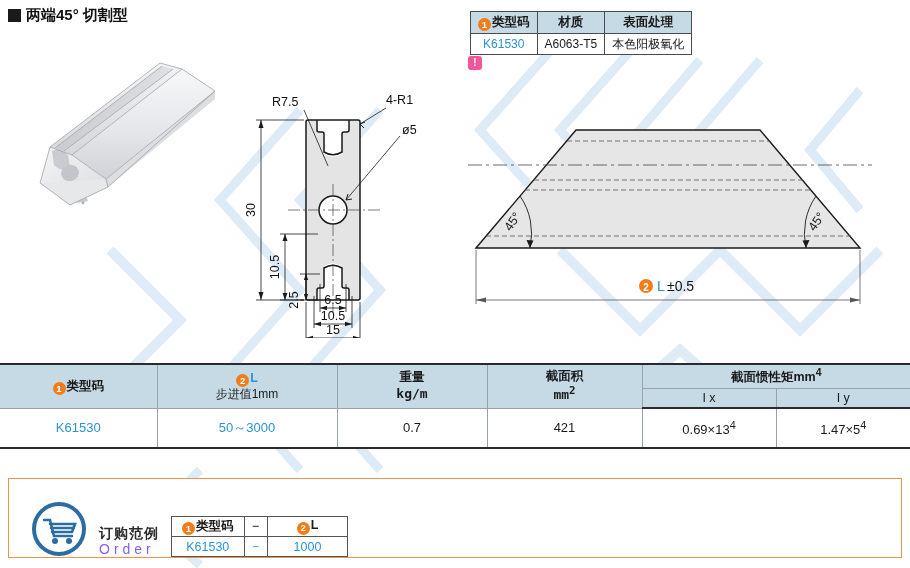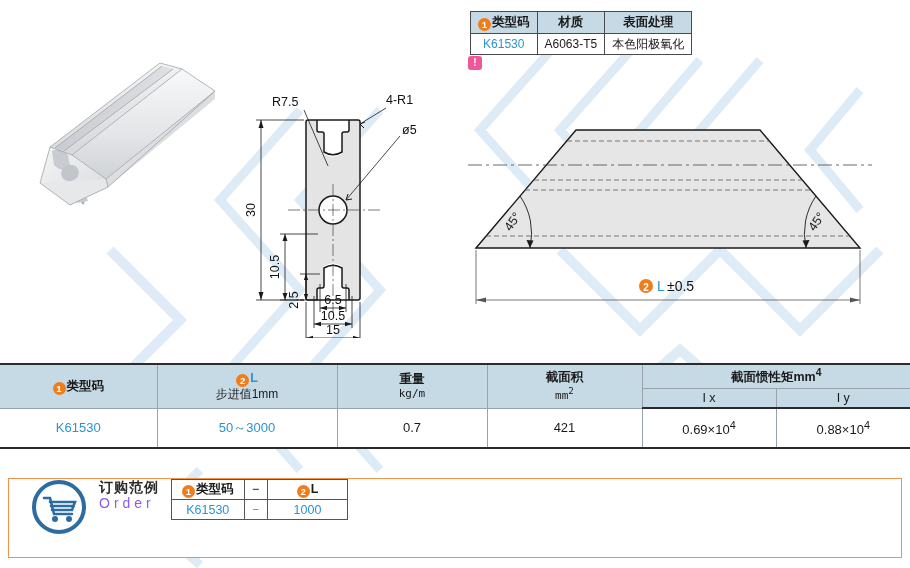--- a/index.html
+++ b/index.html
@@ -109,29 +109,29 @@
   table.spec tr.hdr2 td {
     background:#c6dae6; font-weight:normal;
     border-bottom:2px solid #2b2b2b;
   }
   table.spec tr.vals td {
     border-bottom:2px solid #2b2b2b;
     height:40px; font-size:13px;
   }
   table.spec td:first-child { border-left:none; }
   table.spec td:last-child { border-right:none;margin-left:7px; }
-  .sub { font-size:11px; font-weight:normal; font-family:"DejaVu Sans Mono","Liberation Mono",monospace; }
+  .sub { font-size:13px; font-weight:bold; font-family:"DejaVu Sans Mono","Liberation Mono",monospace; }
   .hdr-main { line-height:1.25; }
 
   
   .order-box {
     position:absolute; left:8px; top:478px; width:894px; height:80px;
     border:1.5px solid #f0924c; background:#fff; z-index:5;
   }
-  .order-inner { display:flex; align-items:flex-start; height:100%; padding-left:22px; gap:12px; }
+  .order-inner { display:flex; align-items:flex-end; height:100%; padding-left:22px; gap:12px; }
   .order-label { line-height:1.15; }
   .order-cn { font-size:14px; font-weight:bold; color:#2b2b2b; letter-spacing:1px; }
   .order-en { font-size:14px; color:#8b5cf6; letter-spacing:4px; font-family:"Liberation Sans",sans-serif; }
   table.order {
     border-collapse:collapse; font-size:12.5px; background:#fff;
   }
   table.order td {
     border:1px solid #555; padding:1px 10px; text-align:center; height:20px;
     white-space:nowrap;
   }
@@ -158,20 +158,24 @@
       <path d="M860 90 L810 150 L860 210"></path>
       <path d="M200 470 L150 520 L200 565"></path>
     </g>
     <g fill="none" stroke="#dceaf6" stroke-width="10" opacity="0.9">
       <path d="M560 250 L640 330 L720 250 L800 330 L880 250"></path>
       <path d="M600 420 L680 350 L760 420"></path>
       <path d="M110 250 L180 320 L110 390"></path>
     </g>
   </svg>
 
+  <div class="title-row">
+    <span class="title-square"></span>
+    <span class="title-text">两端45°  切割型</span>
+  </div>
 
   <svg class="photo" viewBox="0 0 215 185">
     <defs>
       <linearGradient id="topface" x1="0" y1="0" x2="0" y2="1">
         <linearGradient></linearGradient>
       </linearGradient>
       <linearGradient id="gTop" x1="0" y1="0" x2="0.3" y2="1">
         <stop offset="0" stop-color="#fdfdfd"></stop>
         <stop offset="0.5" stop-color="#e9eaec"></stop>
         <stop offset="1" stop-color="#d3d5d8"></stop>
@@ -435,22 +439,22 @@
       </tr>
       <tr class="hdr2">
         <td style="width:134px">I x</td>
         <td>I y</td>
       </tr>
       <tr class="vals">
         <td class="code-blue">K61530</td>
         <td class="code-blue">50～3000</td>
         <td>0.7</td>
         <td>421</td>
-        <td><span>0.69×10</span><sup>4</sup></td>
-        <td><span>0.88×10</span><sup>4</sup></td>
+        <td><span>0.69×13</span><sup>4</sup></td>
+        <td><span>1.47×5</span><sup>4</sup></td>
       </tr>
     </tbody>
       </table>
   </div>
 
   <div class="order-box">
     <div class="order-inner">
       <svg width="56" height="56" viewBox="0 0 56 56">
         <circle cx="28" cy="28" r="25" fill="#fff" stroke="#2b6ca3" stroke-width="4"></circle>
         <g stroke="#2b6ca3" stroke-width="2.6" fill="none" stroke-linecap="round">

